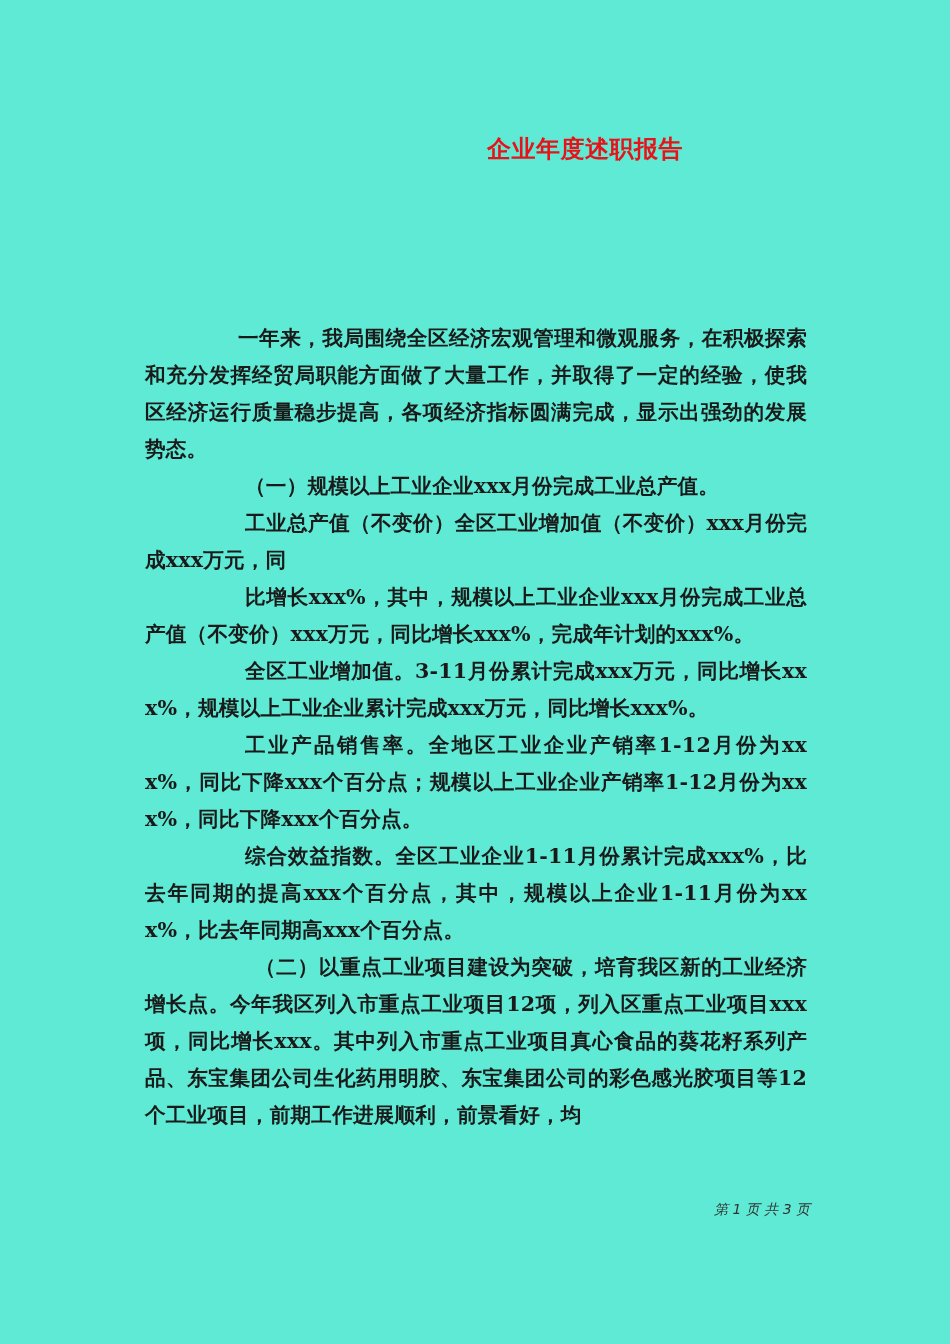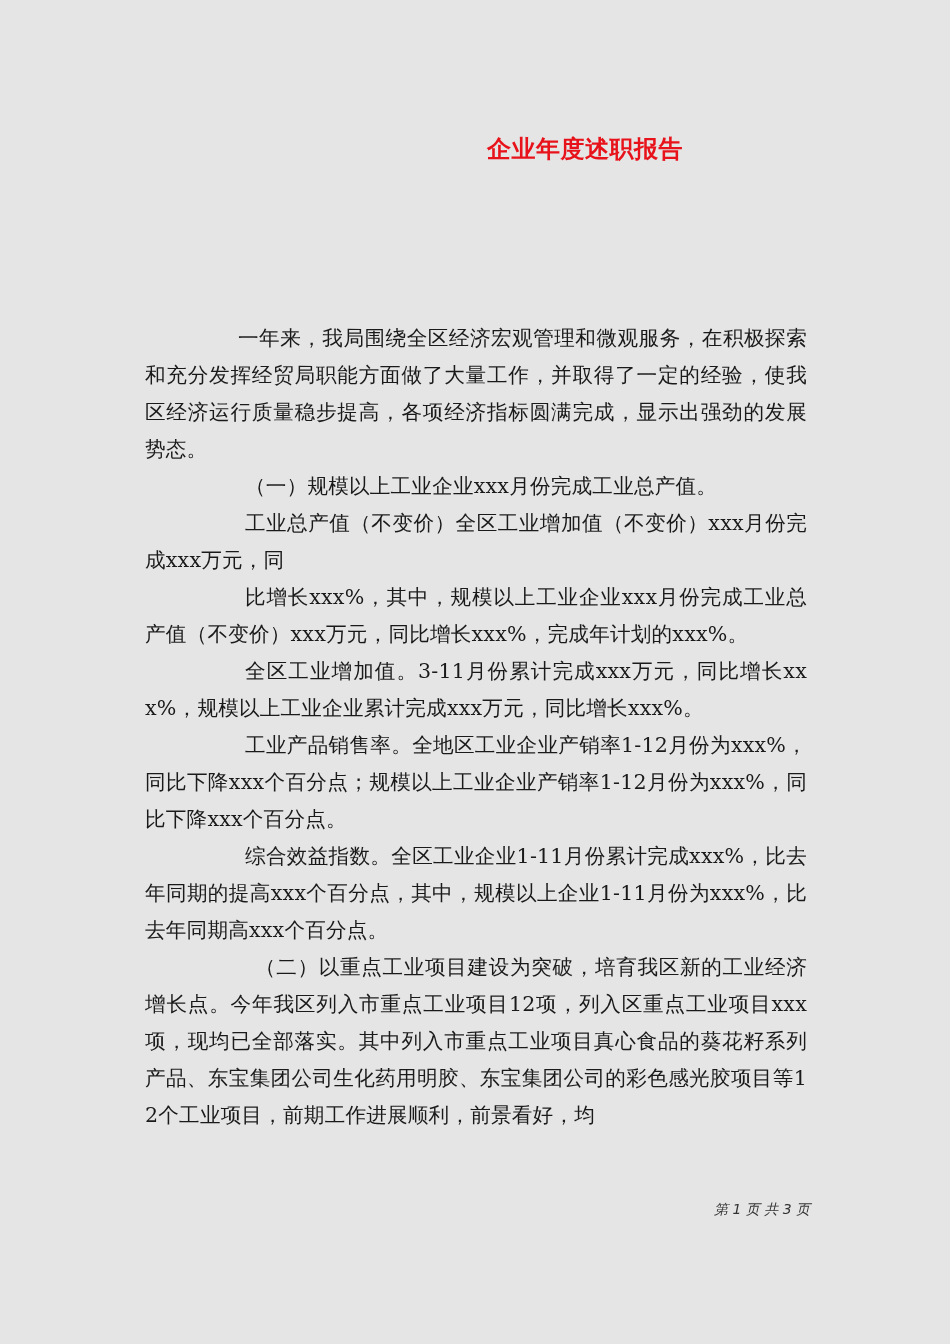--- a/index.html
+++ b/index.html
@@ -1,22 +1,22 @@
 <!DOCTYPE html>
 <html><head>
   <meta charset="utf-8">
   <style>
     html, body { margin: 0; padding: 0; background: #ffffff; }
     body { width: 950px; height: 1344px; position: relative; overflow: hidden;
            font-family: "DejaVu Serif", "Liberation Serif", serif; color: #1a1a1a; }
-    .page { position: absolute; left: 0; top: 0; width: 950px; height: 1344px; background: #e5e5e5; }
+    .page { position: absolute; left: 0; top: 0; width: 950px; height: 1344px; background: #5eead4; }
     .title { position: absolute; left: 487px; top: 133px; font-size: 24px; font-weight: bold;
              color: #e8121a; letter-spacing: 0.5px; white-space: nowrap;
              font-family: "DejaVu Sans", "Liberation Sans", sans-serif; }
-    .body { position: absolute; left: 145px; top: 320px; width: 662px; }
+    .body { position: absolute; left: 145px; top: 320px; width: 662px; font-weight: bold; }
     .para { font-size: 20.6px; line-height: 37px; margin: 0; text-align: justify;
             text-align-last: left; word-break: break-all; letter-spacing: 0.2px; }
     .indent-a { text-indent: 93px; }
     .indent-b { text-indent: 100px; }
     .indent-c { text-indent: 110px; }
     .footer { position: absolute; left: 714px; top: 1201px; font-size: 14px; color: #333;
               font-family: "DejaVu Sans", "Liberation Sans", sans-serif; white-space: nowrap; font-style: italic; }
   </style>
 </head>
 <body>
@@ -25,17 +25,17 @@
   <div class="title">企业年度述职报告</div>
 
   <div class="body">
     <p class="para indent-a">一年来，我局围绕全区经济宏观管理和微观服务，在积极探索和充分发挥经贸局职能方面做了大量工作，并取得了一定的经验，使我区经济运行质量稳步提高，各项经济指标圆满完成，显示出强劲的发展势态。</p>
     <p class="para indent-b">（一）规模以上工业企业xxx月份完成工业总产值。</p>
     <p class="para indent-b">工业总产值（不变价）全区工业增加值（不变价）xxx月份完成xxx万元，同</p>
     <p class="para indent-b">比增长xxx%，其中，规模以上工业企业xxx月份完成工业总产值（不变价）xxx万元，同比增长xxx%，完成年计划的xxx%。</p>
     <p class="para indent-b">全区工业增加值。3-11月份累计完成xxx万元，同比增长xxx%，规模以上工业企业累计完成xxx万元，同比增长xxx%。</p>
     <p class="para indent-b">工业产品销售率。全地区工业企业产销率1-12月份为xxx%，同比下降xxx个百分点；规模以上工业企业产销率1-12月份为xxx%，同比下降xxx个百分点。</p>
     <p class="para indent-b">综合效益指数。全区工业企业1-11月份累计完成xxx%，比去年同期的提高xxx个百分点，其中，规模以上企业1-11月份为xxx%，比去年同期高xxx个百分点。</p>
-    <p class="para indent-c">（二）以重点工业项目建设为突破，培育我区新的工业经济增长点。今年我区列入市重点工业项目12项，列入区重点工业项目xxx项，现均已全部落实。其中列入市重点工业项目真心食品的葵花籽系列产品、东宝集团公司生化药用明胶、东宝集团公司的彩色感光胶项目等12个工业项目，前期工作进展顺利，前景看好，均</p>
+    <p class="para indent-c">（二）以重点工业项目建设为突破，培育我区新的工业经济增长点。今年我区列入市重点工业项目12项，列入区重点工业项目xxx项，同比增长xxx。其中列入市重点工业项目真心食品的葵花籽系列产品、东宝集团公司生化药用明胶、东宝集团公司的彩色感光胶项目等12个工业项目，前期工作进展顺利，前景看好，均</p>
   </div>
 
   <div class="footer">第 1 页 共 3 页</div>
 </div>
 
 </body></html>

